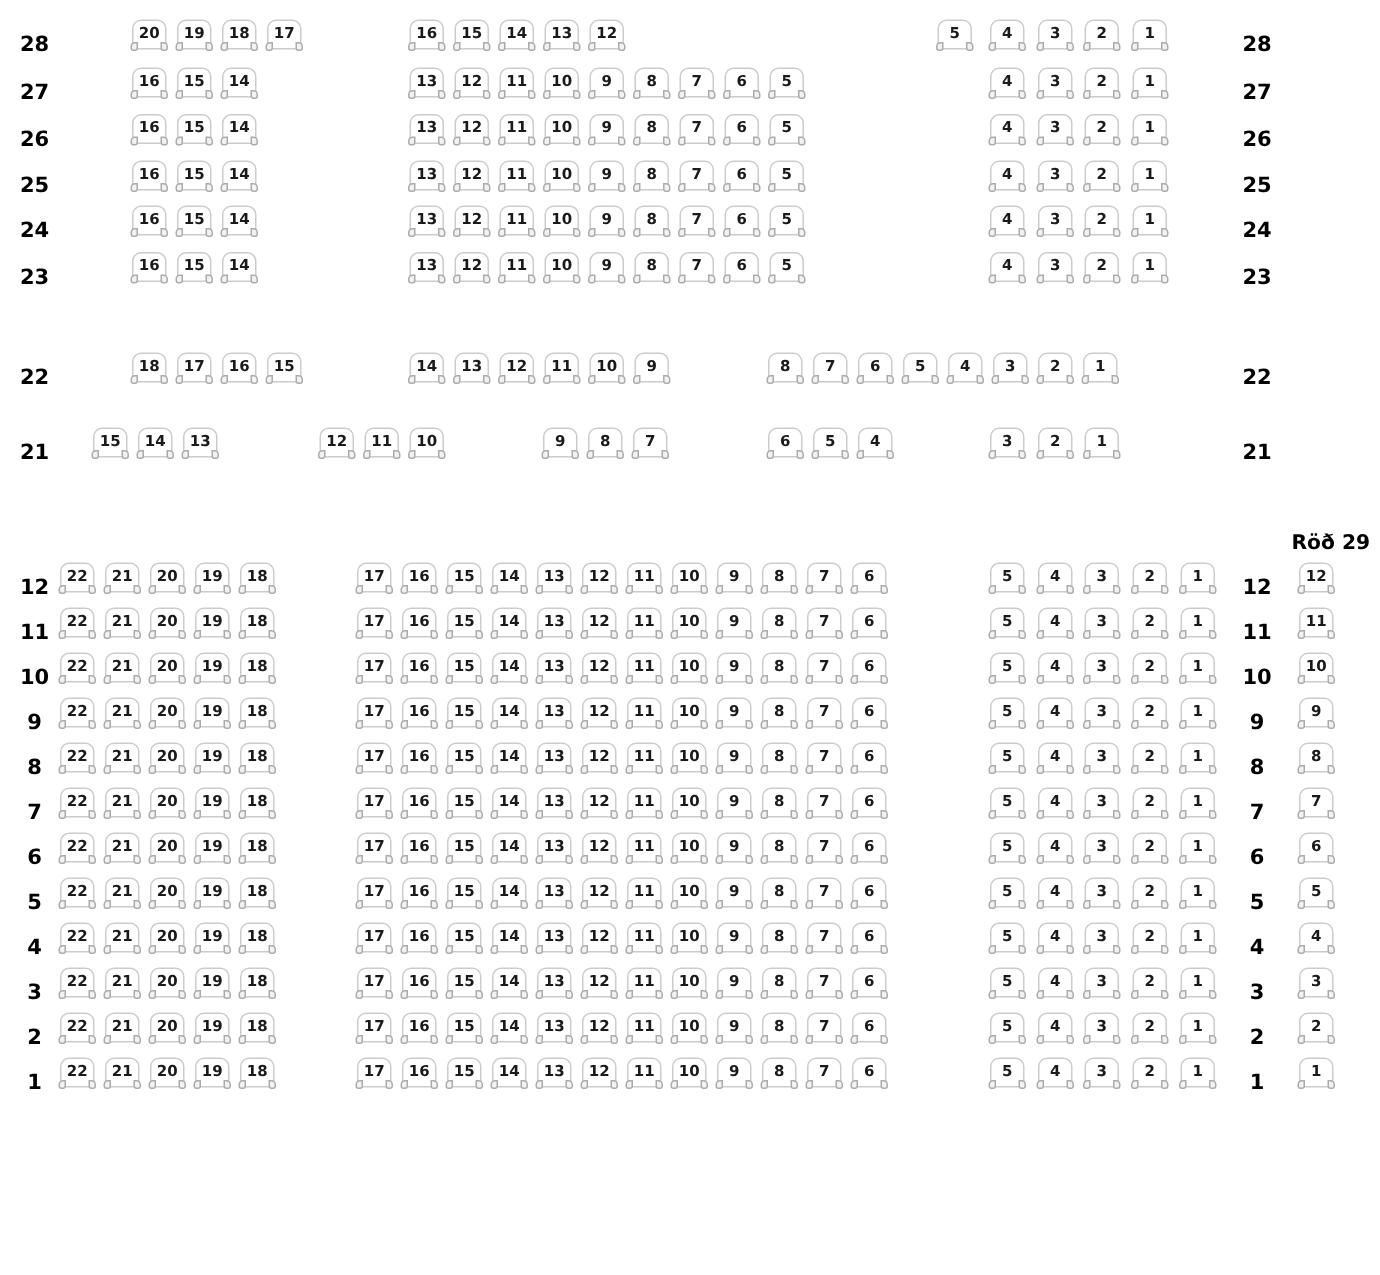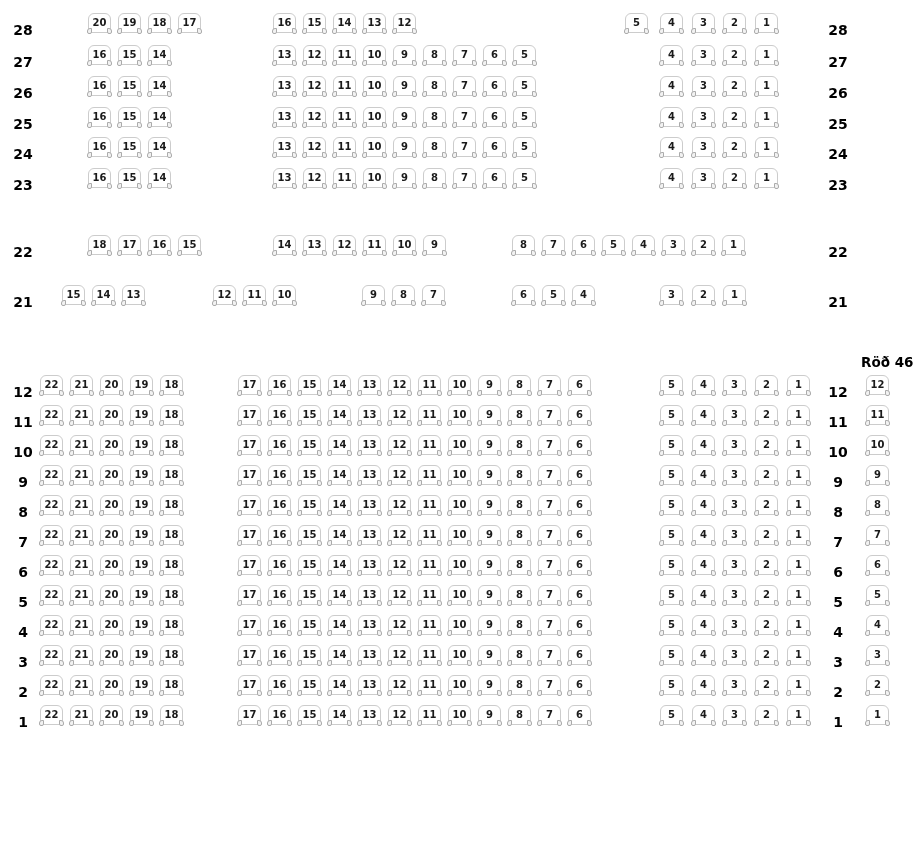--- a/index.html
+++ b/index.html
@@ -34,21 +34,21 @@
   .rod29-label{
     position:absolute;white-space:nowrap;
     font:bold 13.5px/16px "DejaVu Sans",sans-serif;
     color:#000000;
   }
 </style>
 </head>
 <body>
 
 <div id="seatmap">
-  <div class="rod29-label" style="left: 861px; top: 354px;">Röð 46</div>
+  <div class="rod29-label" style="left: 861px; top: 354px;">Röð 29</div>
 <div class="row-label" style="left: 7px; top: 22px;">28</div>
     <div class="row-label" style="left: 822px; top: 22px;">28</div>
     <div class="seat" style="left: 88px; top: 13px;">20</div>
     <div class="seat" style="left: 118px; top: 13px;">19</div>
     <div class="seat" style="left: 148px; top: 13px;">18</div>
     <div class="seat" style="left: 178px; top: 13px;">17</div>
     <div class="seat" style="left: 273px; top: 13px;">16</div>
     <div class="seat" style="left: 303px; top: 13px;">15</div>
     <div class="seat" style="left: 333px; top: 13px;">14</div>
     <div class="seat" style="left: 363px; top: 13px;">13</div>

